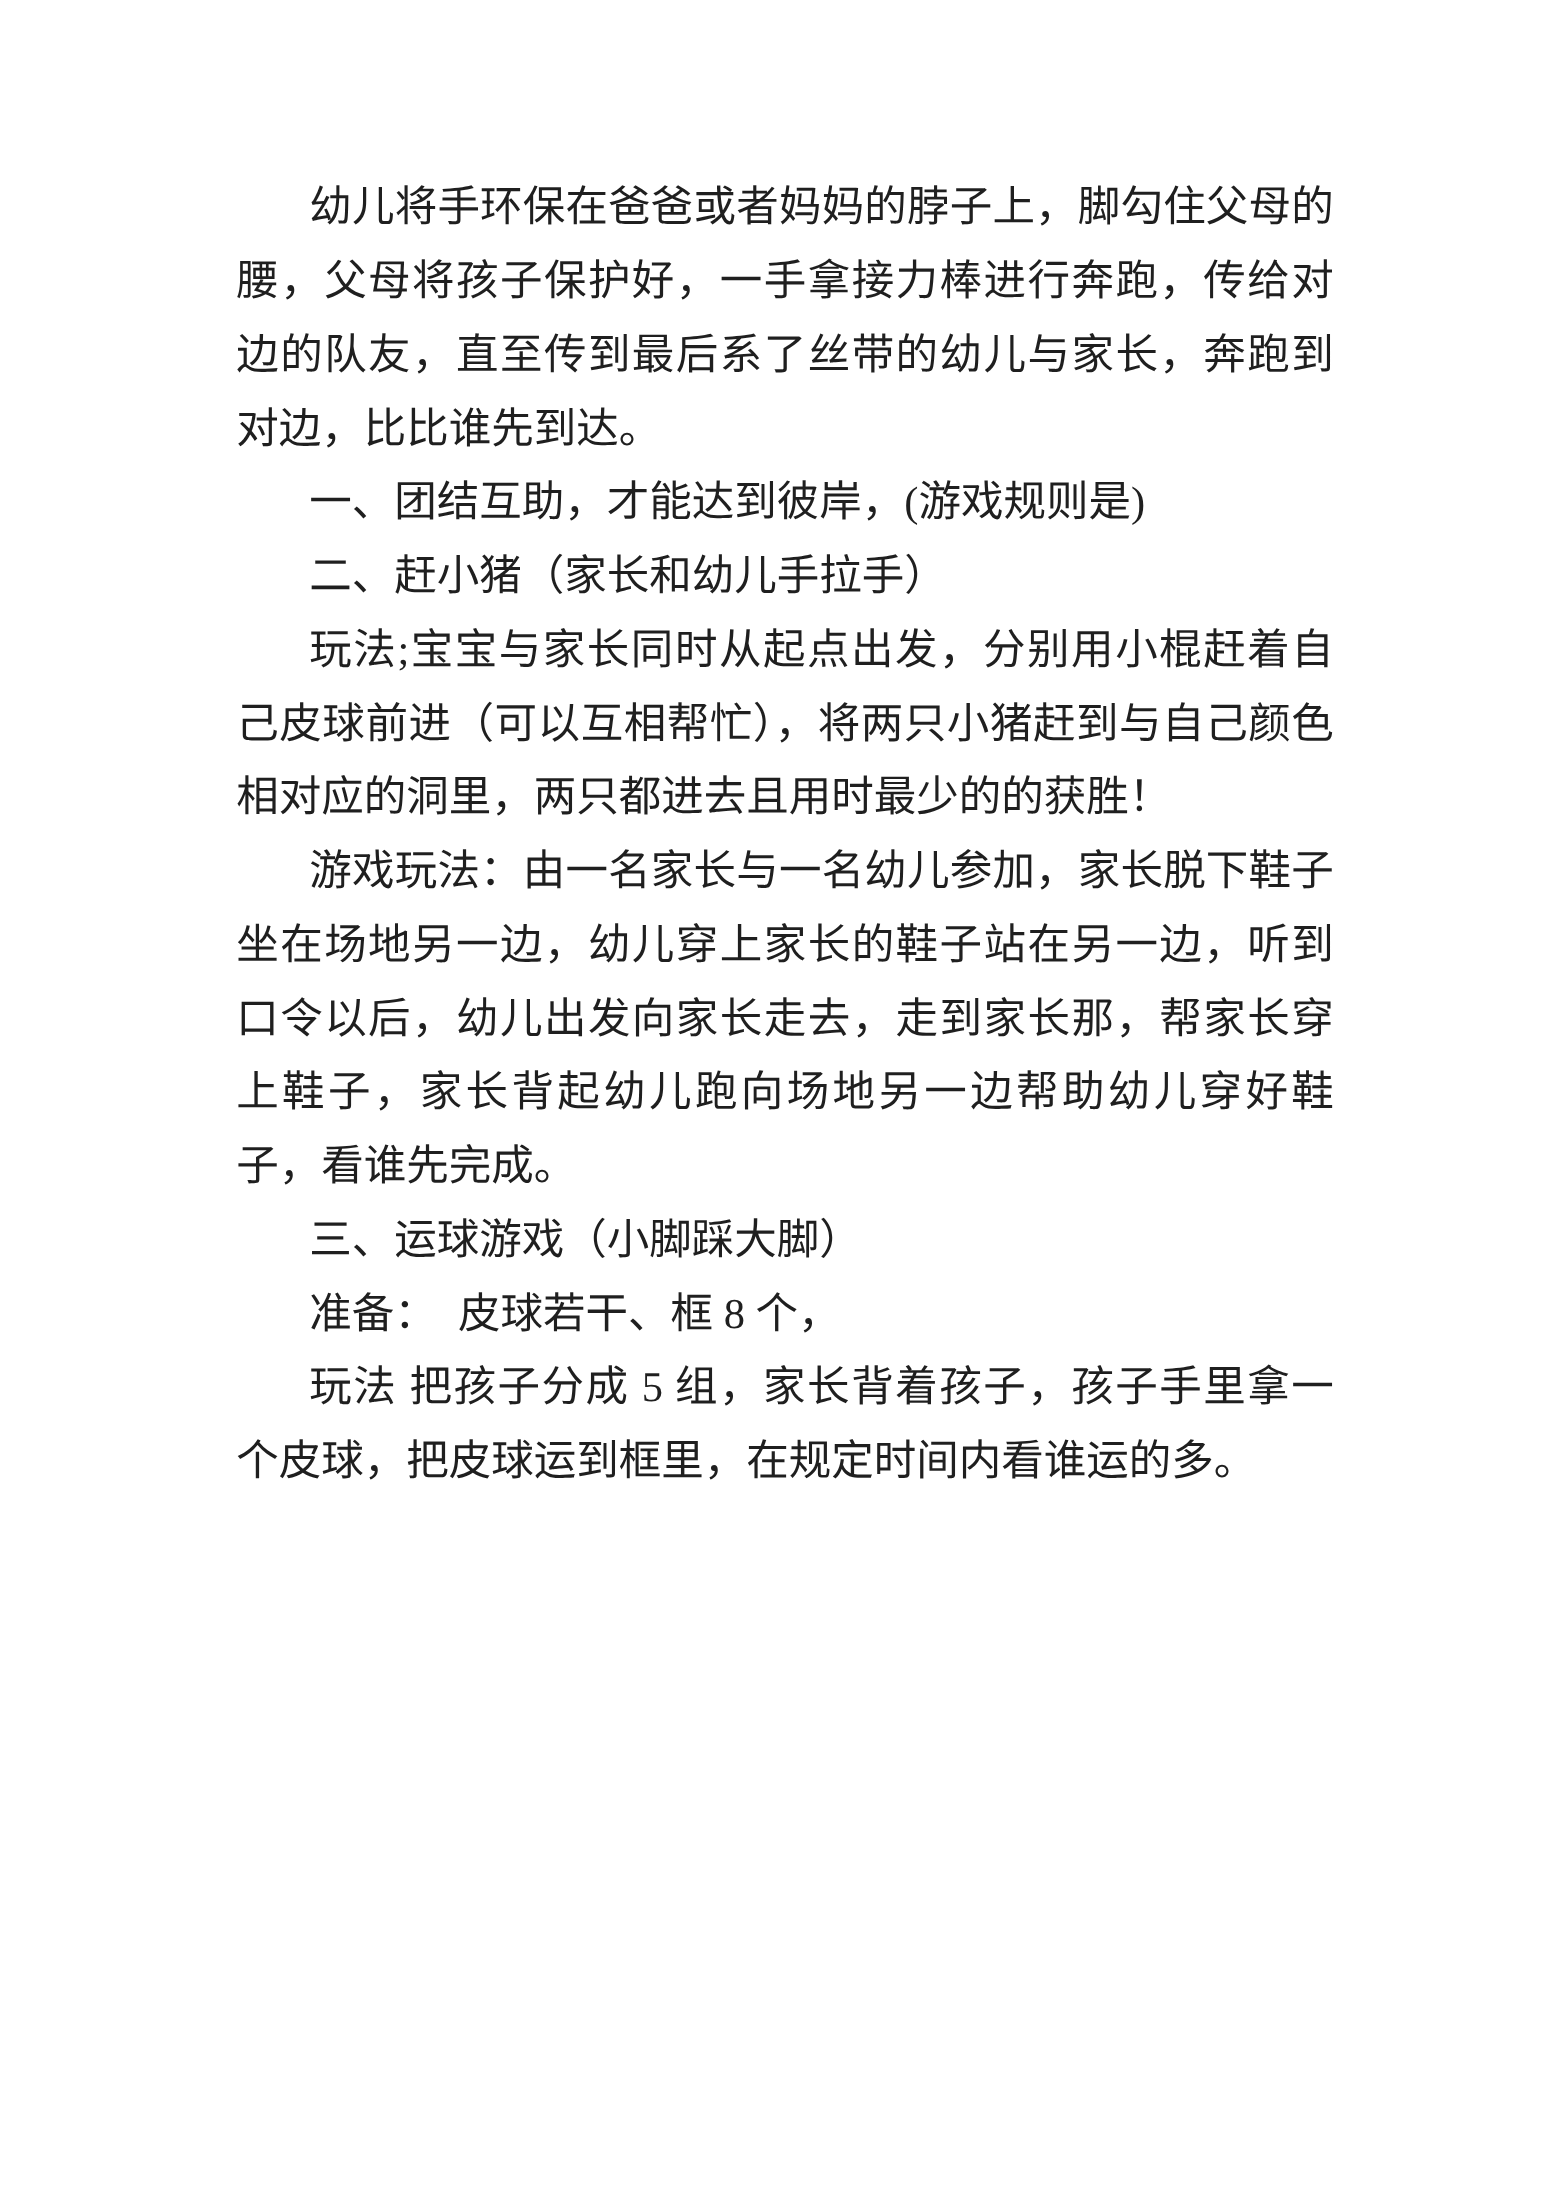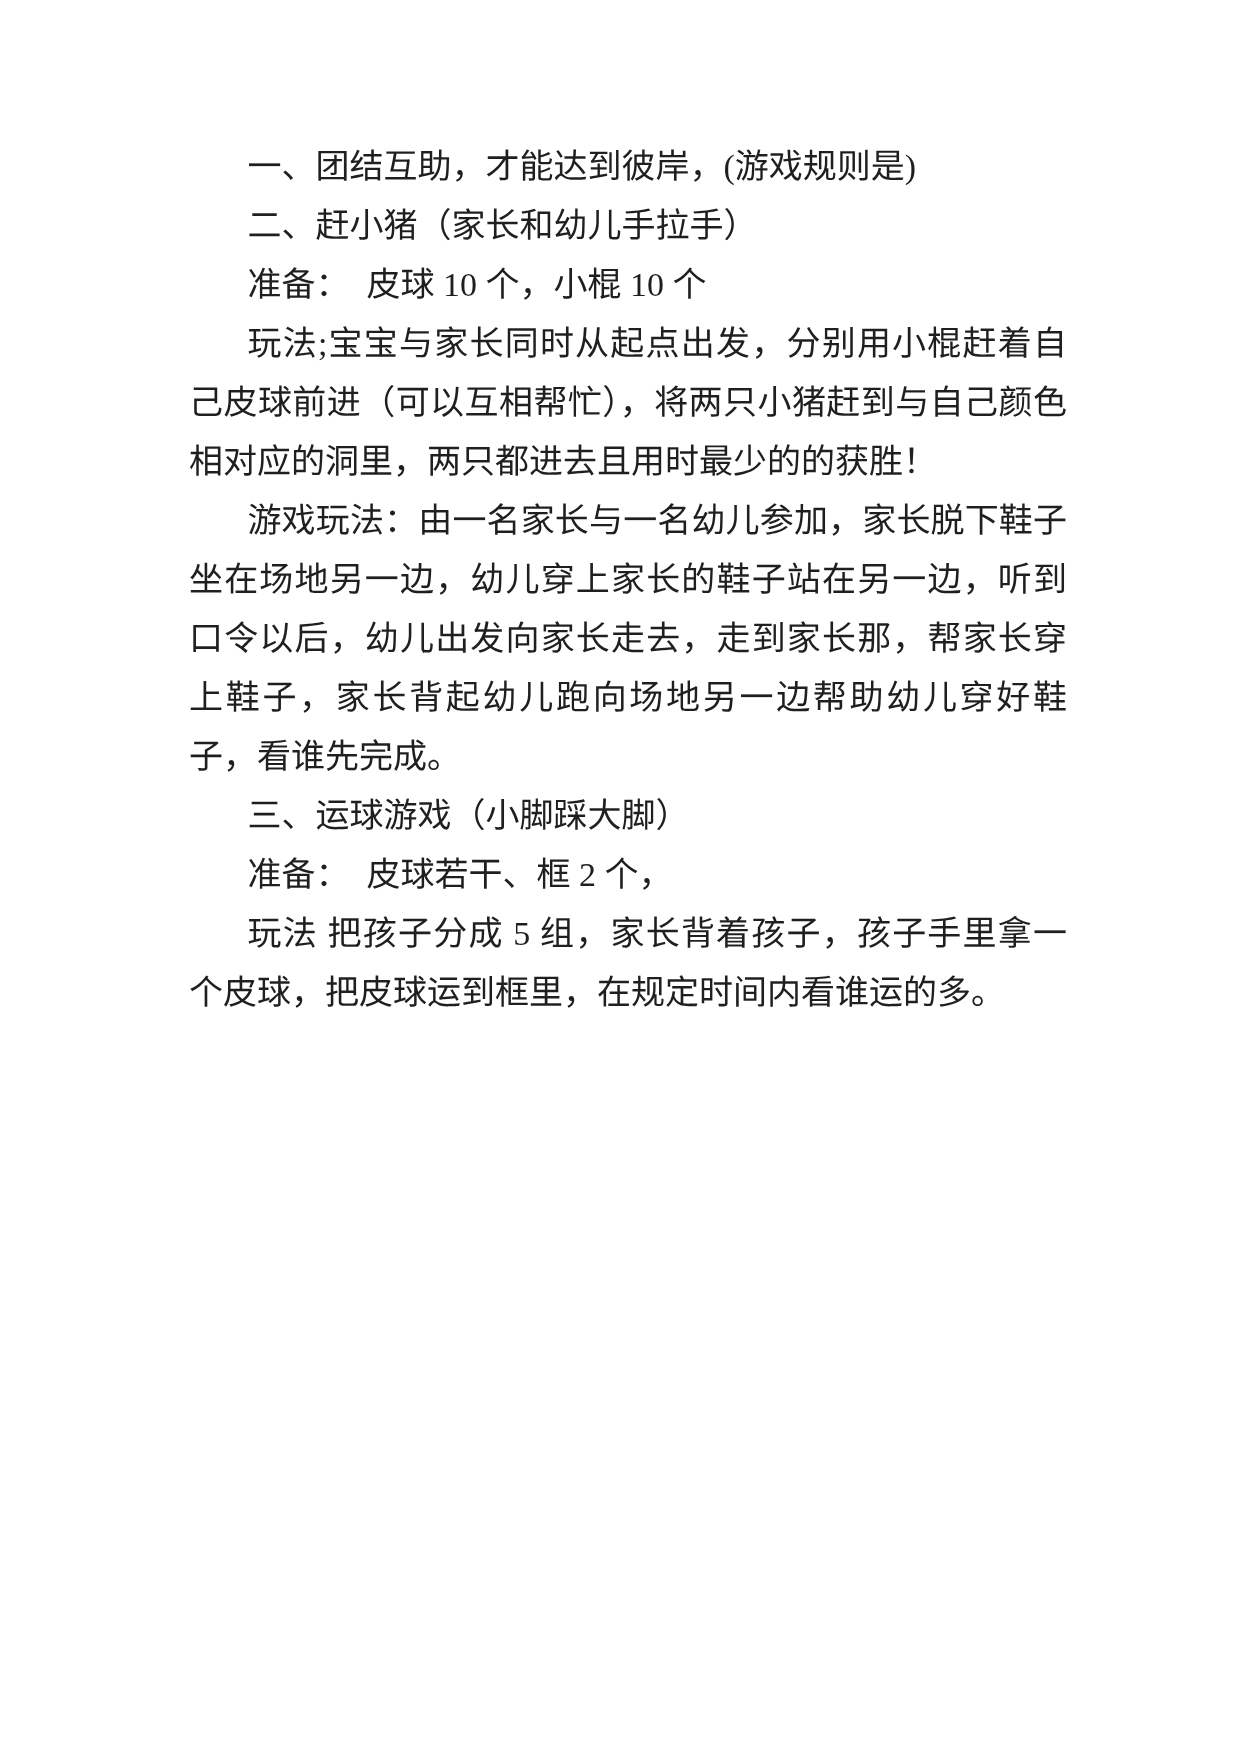--- a/index.html
+++ b/index.html
@@ -32,22 +32,22 @@
     text-indent: 1.72em;
     letter-spacing: 0;
     word-break: break-all;
   }
 </style>
 </head>
 <body>
 
 <div class="page">
   <div class="doc">
+    <p>幼儿将手环保在爸爸或者妈妈的脖子上，脚勾住父母的腰，父母将孩子保护好，一手拿接力棒进行奔跑，传给对边的队友，直至传到最后系了丝带的幼儿与家长，奔跑到对边，比比谁先到达。</p>
     <p>一、团结互助，才能达到彼岸，(游戏规则是)</p>
     <p>二、赶小猪（家长和幼儿手拉手）</p>
-    <p>准备：　皮球 10 个，小棍 10 个</p>
     <p>玩法;宝宝与家长同时从起点出发，分别用小棍赶着自己皮球前进（可以互相帮忙），将两只小猪赶到与自己颜色相对应的洞里，两只都进去且用时最少的的获胜！</p>
     <p>游戏玩法：由一名家长与一名幼儿参加，家长脱下鞋子坐在场地另一边，幼儿穿上家长的鞋子站在另一边，听到口令以后，幼儿出发向家长走去，走到家长那，帮家长穿上鞋子，家长背起幼儿跑向场地另一边帮助幼儿穿好鞋子，看谁先完成。</p>
     <p>三、运球游戏（小脚踩大脚）</p>
-    <p>准备：　皮球若干、框 2 个，</p>
+    <p>准备：　皮球若干、框 8 个，</p>
     <p>玩法 把孩子分成 5 组，家长背着孩子，孩子手里拿一个皮球，把皮球运到框里，在规定时间内看谁运的多。</p>
   </div>
 </div>
 
 </body></html>

